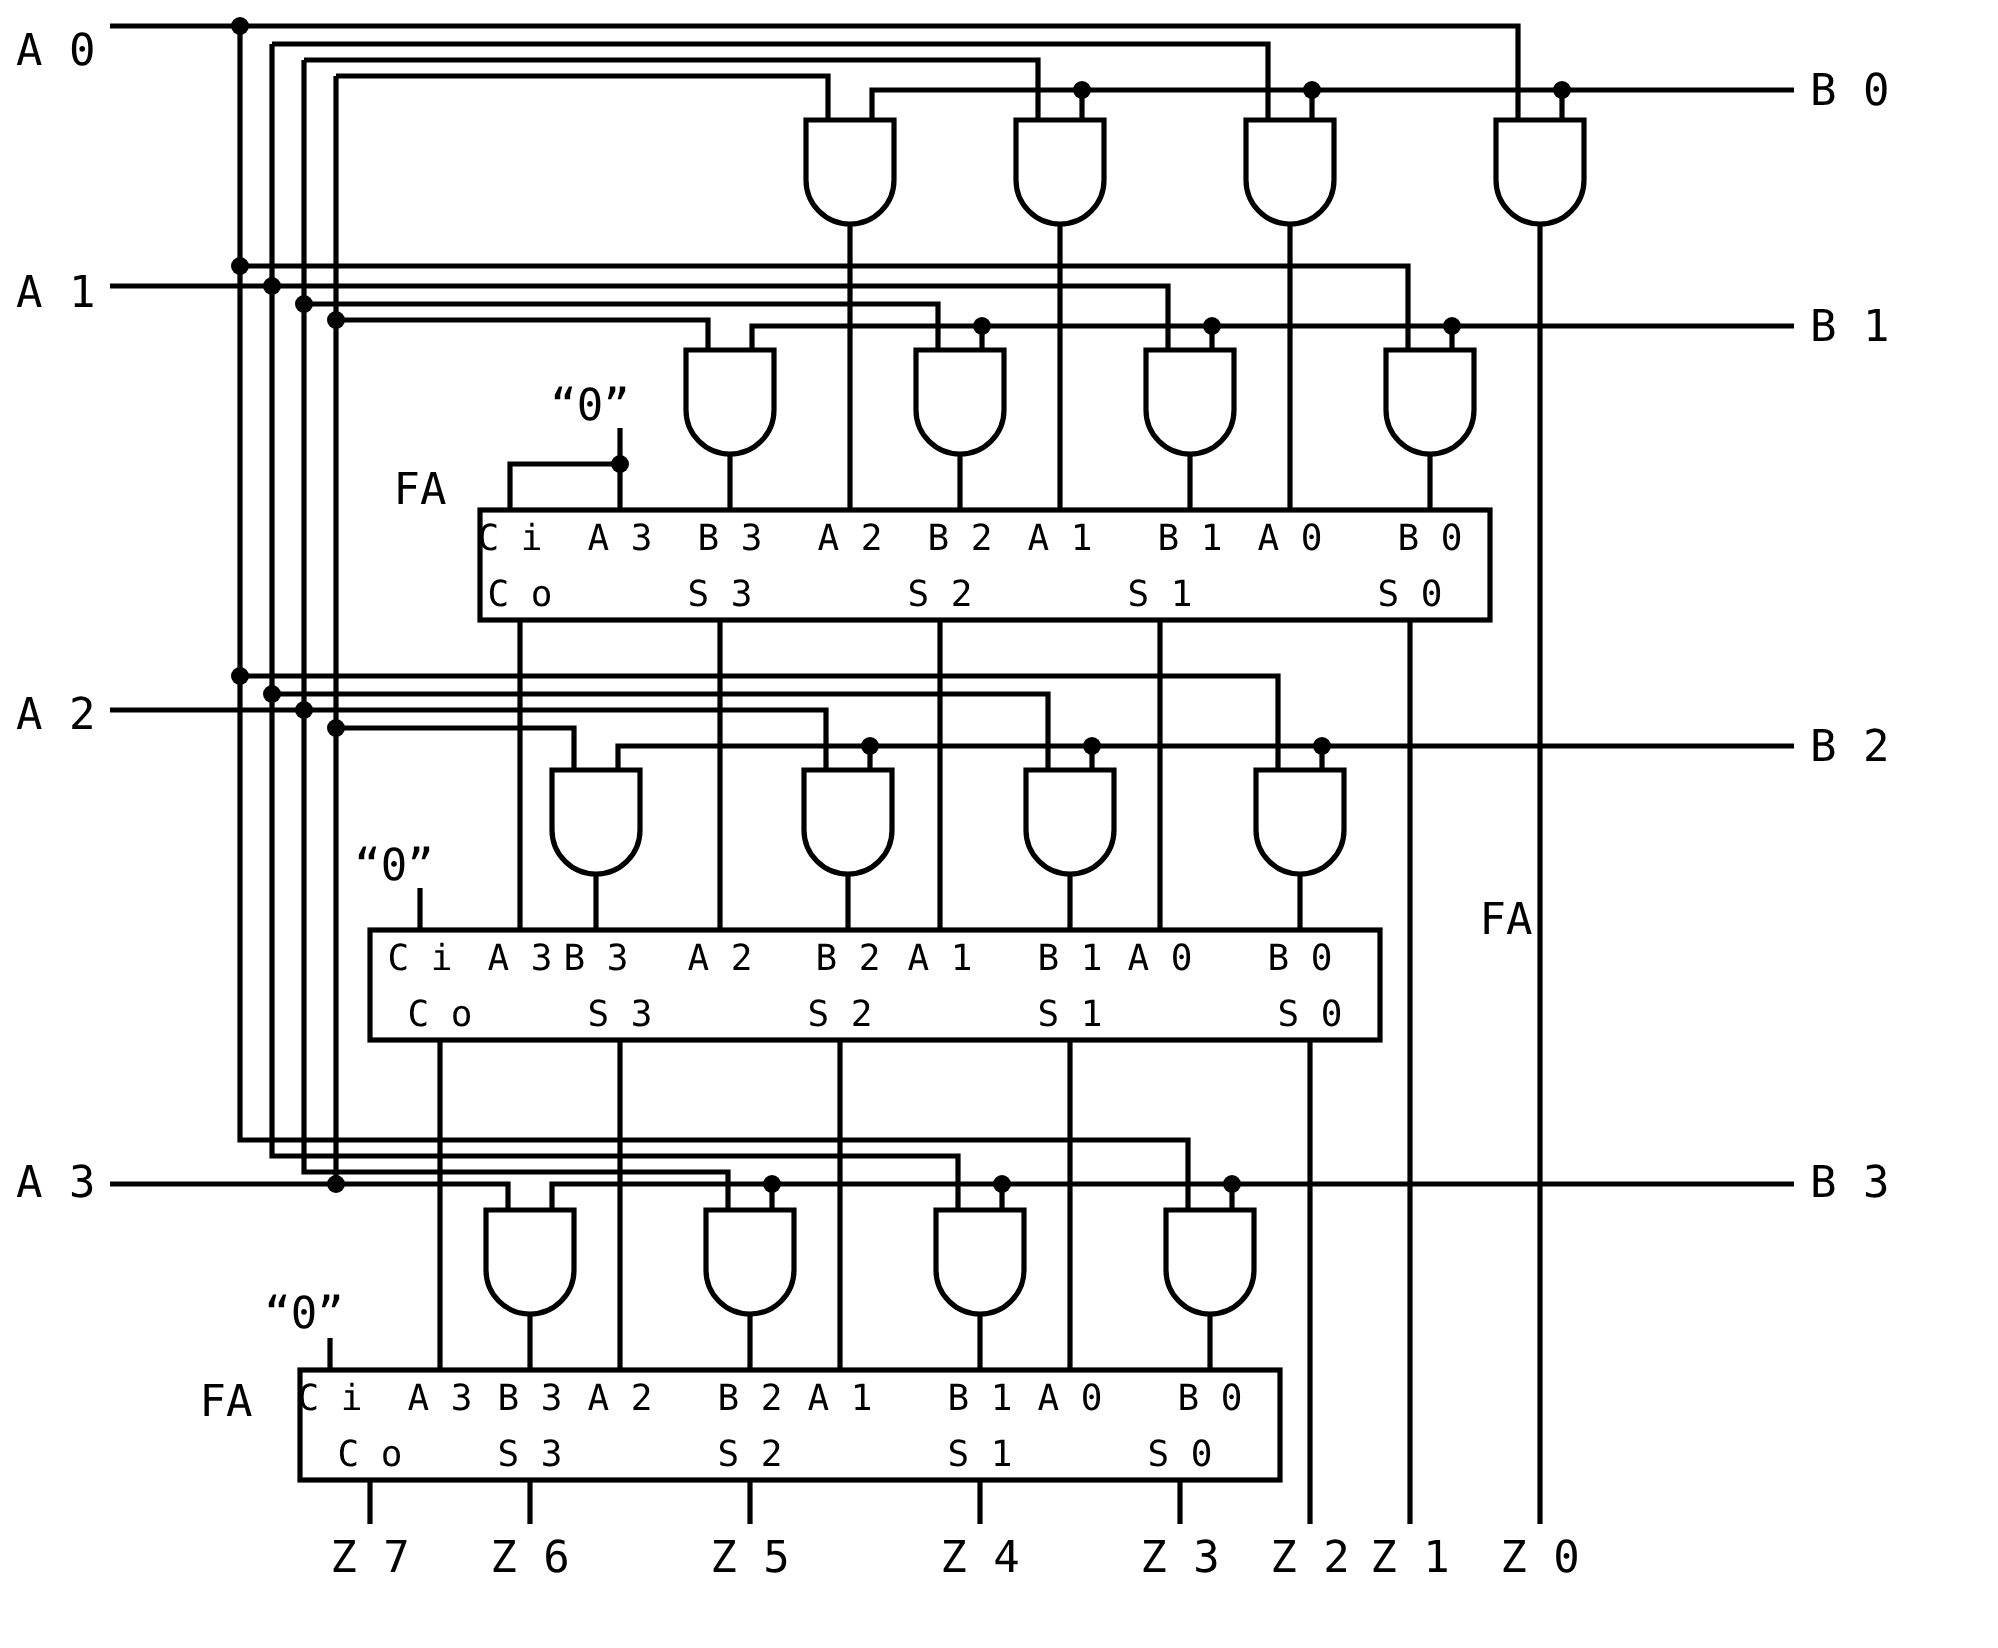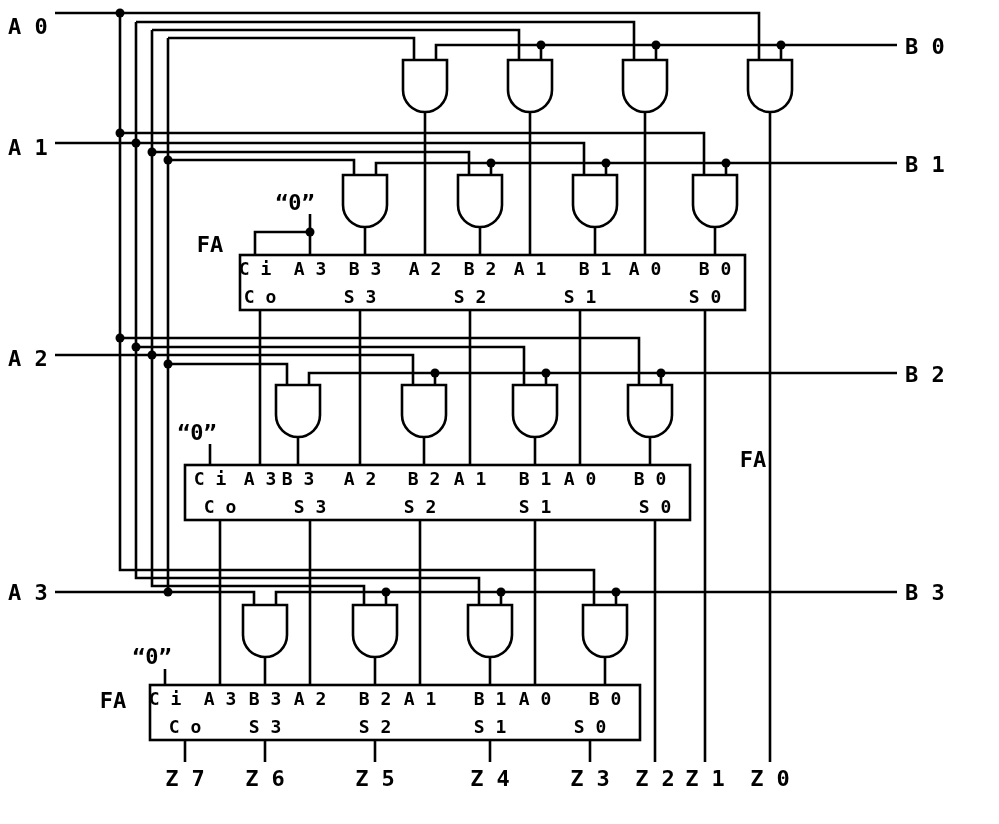--- a/index.html
+++ b/index.html
@@ -1,16 +1,16 @@
 <!DOCTYPE html>
 <html><head>
 <meta charset="utf-8">
 <style>
   html,body{margin:0;padding:0;background:#fff;}
-  #stage{position:relative;width:999px;height:824px;background:#fff;overflow:hidden;font-weight:bold;}
+  #stage{position:relative;width:999px;height:824px;background:#fff;overflow:hidden;}
   svg{display:block;}
   .wire{fill:none;stroke:#000;stroke-width:2.6;}
   .gate{fill:#fff;stroke:#000;stroke-width:2.6;}
   .fabox{fill:#fff;stroke:#000;stroke-width:2.6;}
   .dot{fill:#000;stroke:none;}
   text{font-family:"DejaVu Sans Mono","Liberation Mono",monospace;fill:#000;}
   .lbl{font-size:22px;}
   .port{font-size:18px;}
   .mid{text-anchor:middle;}
 </style>

